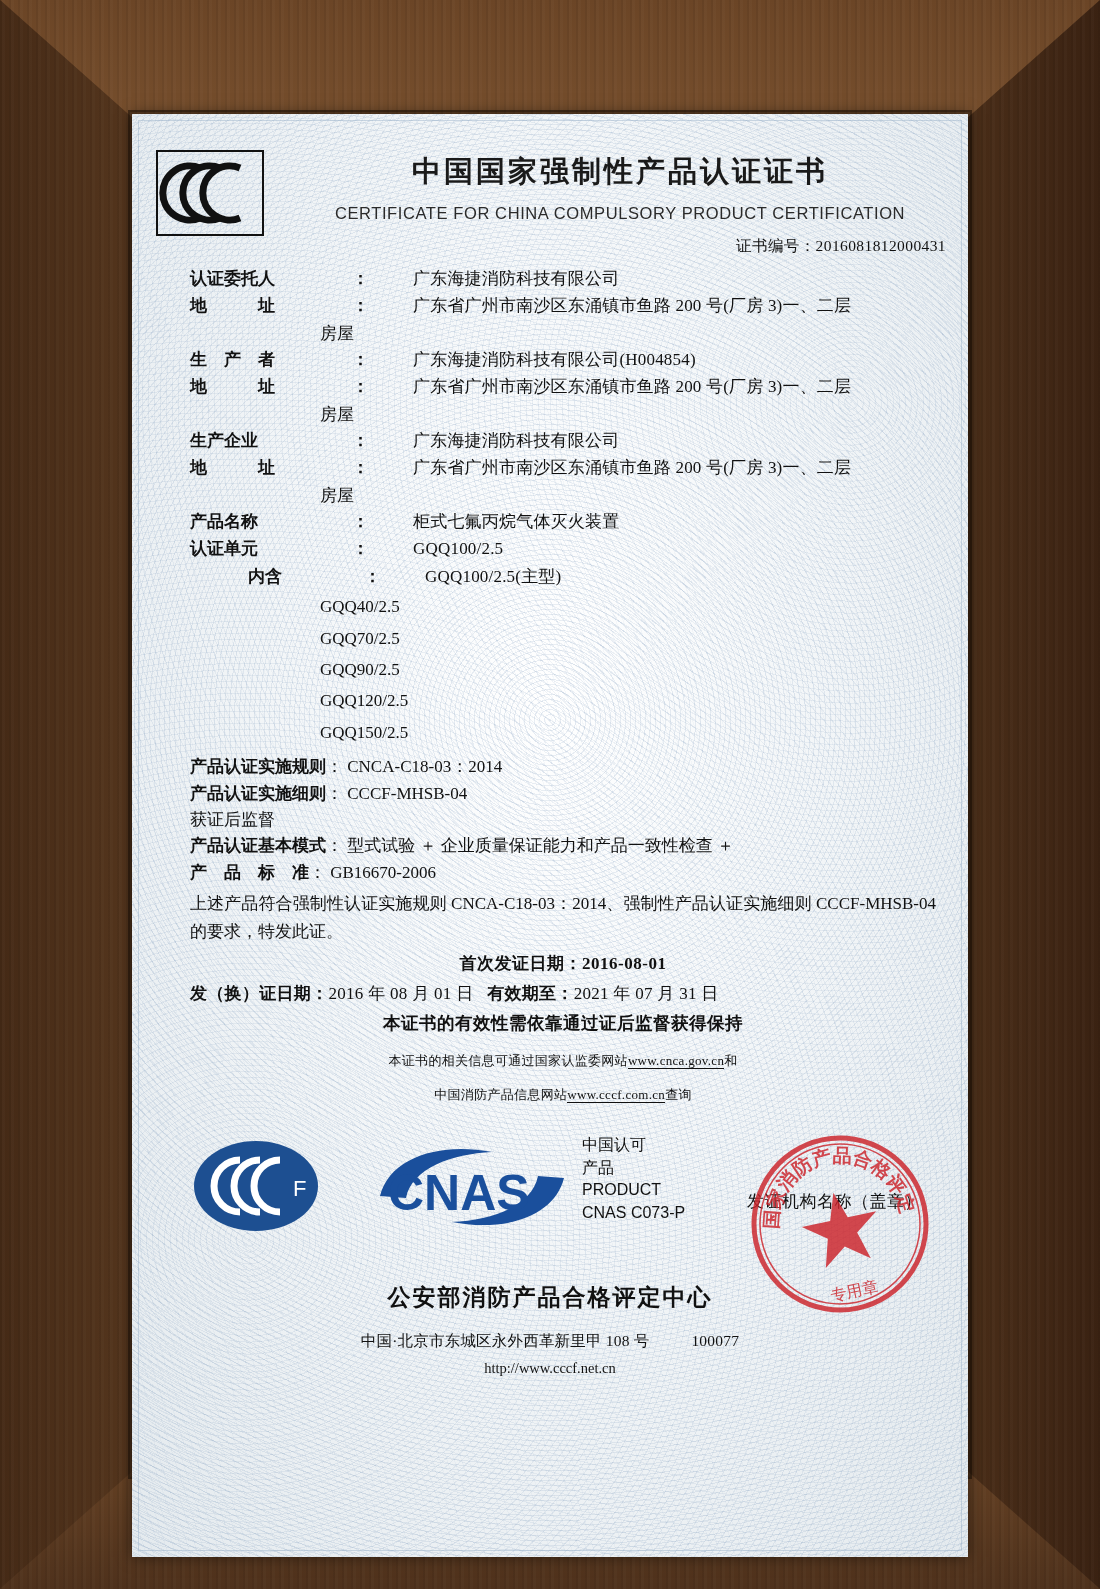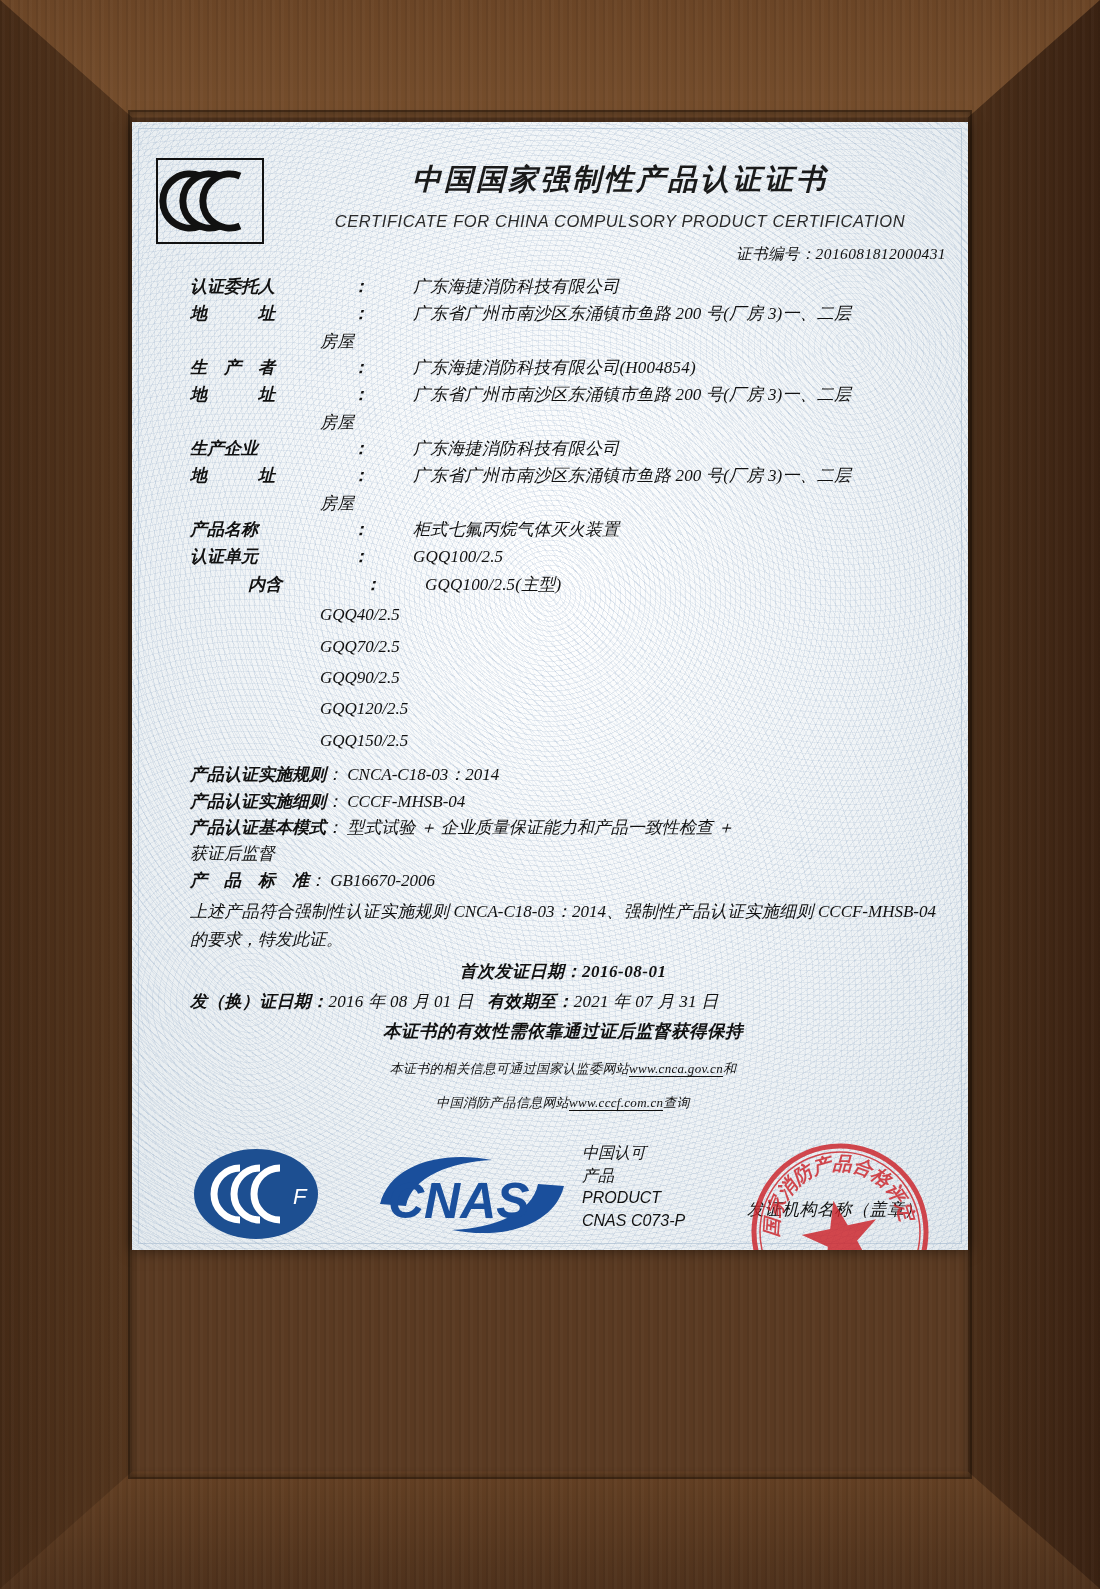--- a/index.html
+++ b/index.html
@@ -54,28 +54,27 @@
     position: absolute;
     left: 128px; top: 110px; right: 128px; bottom: 110px;
     border: 2px solid rgba(25,14,6,0.55);
     box-shadow: inset 0 0 10px rgba(0,0,0,0.45);
   }
 
   
   #paper {
     position: absolute;
     left: 132px;
-    top: 122px;
+    top: 114px;
     width: 836px;
-    height: 1128px;
+    height: 1443px;
     background:
       radial-gradient(ellipse at 50% 40%, #ffffff 0%, #f3f6f8 45%, #e4eaee 100%);
     box-shadow: 0 0 14px rgba(0,0,0,0.5);
     overflow: hidden;
-    font-style: italic;
   }
   
   #paper::before {
     content: "";
     position: absolute;
     inset: 0;
     background-image:
       repeating-radial-gradient(circle at 50% 42%, rgba(120,150,185,0.16) 0 1px, rgba(255,255,255,0) 1px 5px),
       repeating-radial-gradient(circle at 14% 78%, rgba(120,150,185,0.13) 0 1px, rgba(255,255,255,0) 1px 6px),
       repeating-radial-gradient(circle at 86% 20%, rgba(120,150,185,0.12) 0 1px, rgba(255,255,255,0) 1px 6px),
@@ -411,25 +410,25 @@
         <div style="margin-top:6px;">
           <span class="wide-label">产品认证实施规则</span><span>：</span>
           <span>CNCA-C18-03：2014</span>
         </div>
 
         <div>
           <span class="wide-label">产品认证实施细则</span><span>：</span>
           <span>CCCF-MHSB-04</span>
         </div>
 
+        <div>获证后监督</div>
         <div>
           <span class="wide-label">产品认证基本模式</span><span>：</span>
           <span>型式试验 ＋ 企业质量保证能力和产品一致性检查 ＋</span>
         </div>
-        <div>获证后监督</div>
 
         <div>
           <span class="wide-label">产　品　标　准</span><span>：</span>
           <span>GB16670-2006</span>
         </div>
 
         <div class="para">上述产品符合强制性认证实施规则 CNCA-C18-03：2014、强制性产品认证实施细则 CCCF-MHSB-04 的要求，特发此证。</div>
 
         <div class="center-line">首次发证日期：2016-08-01</div>
 
@@ -489,16 +488,23 @@
               <text font-family="Liberation Serif, serif" font-size="19" fill="#cc2229" font-weight="bold">
                 <textPath href="#sealArc" startOffset="4%">国家消防产品合格评定中心</textPath>
               </text>
               <polygon fill="#cc2229" points="98,66 107,93 136,93 113,110 121,138 98,121 75,138 83,110 60,93 89,93"></polygon>
               <text x="98" y="172" text-anchor="middle" font-family="Liberation Serif, serif" font-size="16" fill="#cc2229">专用章</text>
             </g>
           </svg>
         </div>
       </div>
 
+      <div class="footer">
+        <div class="footer-org">公安部消防产品合格评定中心</div>
+        <div class="footer-addr">
+          <span>中国·北京市东城区永外西革新里甲 108 号</span><span class="zip">100077</span>
+        </div>
+        <div class="footer-url">http://www.cccf.net.cn</div>
+      </div>
 
     </div>
   </div>
 </div>
 
 </body></html>

